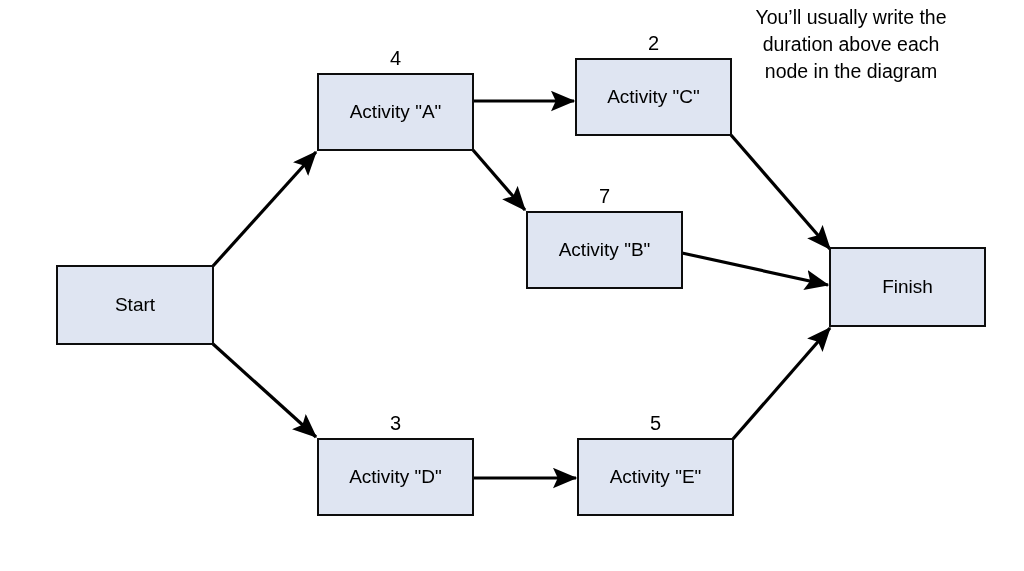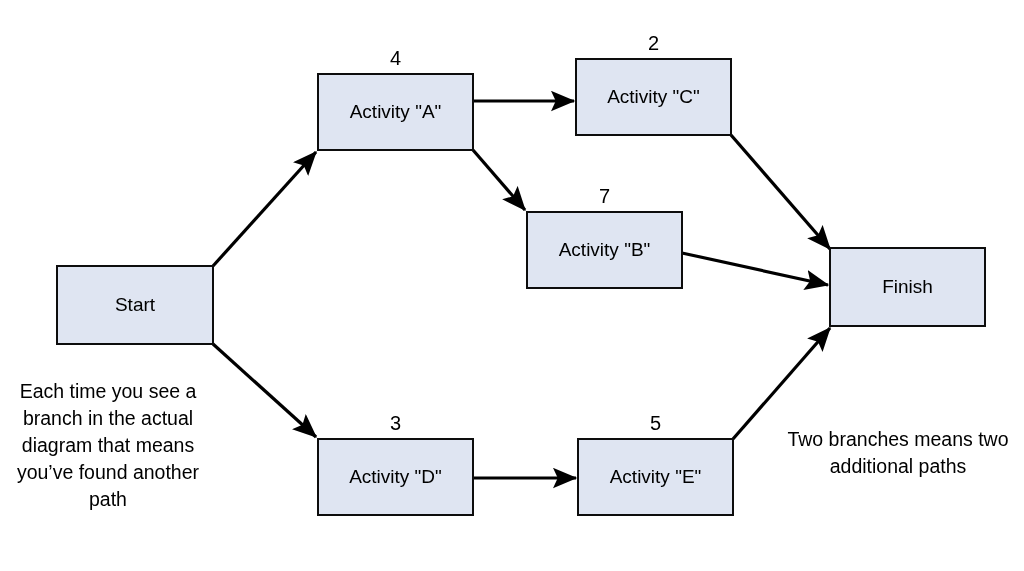--- a/index.html
+++ b/index.html
@@ -134,18 +134,17 @@
           <text class="duration-label" x="655.5" y="430">5</text>
         </g>
         <g>
           <rect class="node-rect" x="830" y="248" width="155" height="78" fill="#dfe5f2" stroke="#0d0d0d"></rect>
           <text class="node-label" x="907.5" y="288">Finish</text>
         </g>
       </g>
   </svg>
 
 
+  <div class="annotation" id="annotation-duration">You’ll usually write the duration above each node in the diagram</div>
 
-  <div class="annotation" id="annotation-branch">Each time you see a branch in the actual diagram that means you’ve found another path</div>
 
-  <div class="annotation" id="annotation-paths">Two branches means two additional paths</div>
 
 </div>
 
 </body></html>

